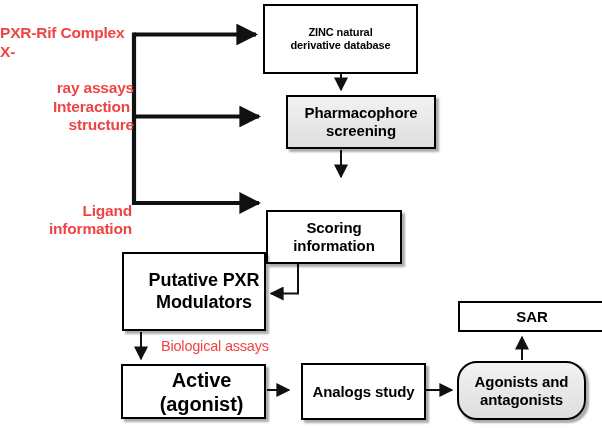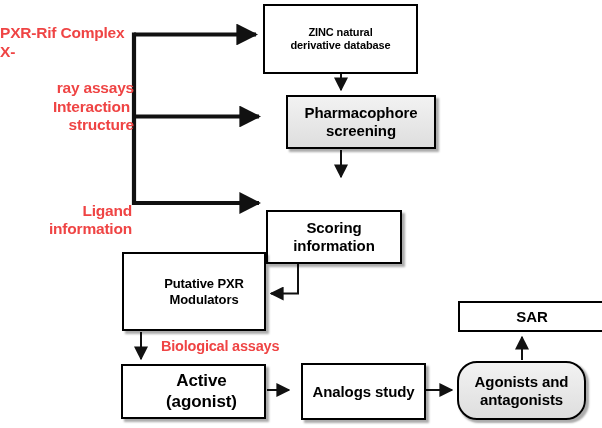--- a/index.html
+++ b/index.html
@@ -46,21 +46,21 @@
     top: 186px;
     width: 128px;
     font-size: 15.5px;
     text-align: right;
     margin-top: 16px;
   }
   #lbl-bioassays {
     left: 161px;
     top: 338px;
     font-size: 14.5px;
-    font-weight: bold;
+    font-weight: normal;
     text-align: left;
   }
 
   
   .node {
     position: absolute;
     box-sizing: border-box;
     border: 2.2px solid #000000;
     background: #ffffff;
     display: flex;
@@ -76,22 +76,22 @@
   .node.shadowed {
     box-shadow: 2.5px 2.5px 2px rgba(0,0,0,0.33);
   }
   .node.grad {
     background: linear-gradient(to bottom, #f2f2f2 0%, #e9e9e9 45%, #dedede 100%);
   }
 
   #node-zinc          { left: 263px; top: 4px;   width: 155px; height: 70px;  font-size: 11px; }
   #node-pharmacophore { left: 266px; top: 95px;  width: 150px; height: 54px;  font-size: 15px; margin-left: 20px; }
   #node-scoring       { left: 266px; top: 182px; width: 136px; height: 54px;  font-size: 15px; margin-top: 28px; }
-  #node-putative      { left: 122px; top: 252px; width: 144px; height: 79px;  font-size: 13px; padding-left: 20px; }
-  #node-active        { left: 121px; top: 364px; width: 145px; height: 55px;  font-size: 17px; padding-left: 16px; }
+  #node-putative      { left: 122px; top: 252px; width: 144px; height: 79px;  font-size: 18px; padding-left: 20px; }
+  #node-active        { left: 121px; top: 364px; width: 145px; height: 55px;  font-size: 20px; padding-left: 16px; }
   #node-analogs       { left: 294px; top: 363px; width: 125px; height: 57px;  font-size: 15px; margin-left: 7px; }
   #node-agonists      { left: 457px; top: 361px; width: 129px; height: 59px;  font-size: 15px; border-radius: 20px; }
   #node-sar           { left: 458px; top: 301px; width: 148px; height: 31px;  font-size: 15px; }
 
   
   #wires {
     position: absolute;
     left: 0; top: 0;
     width: 602px; height: 428px;
     pointer-events: none;

